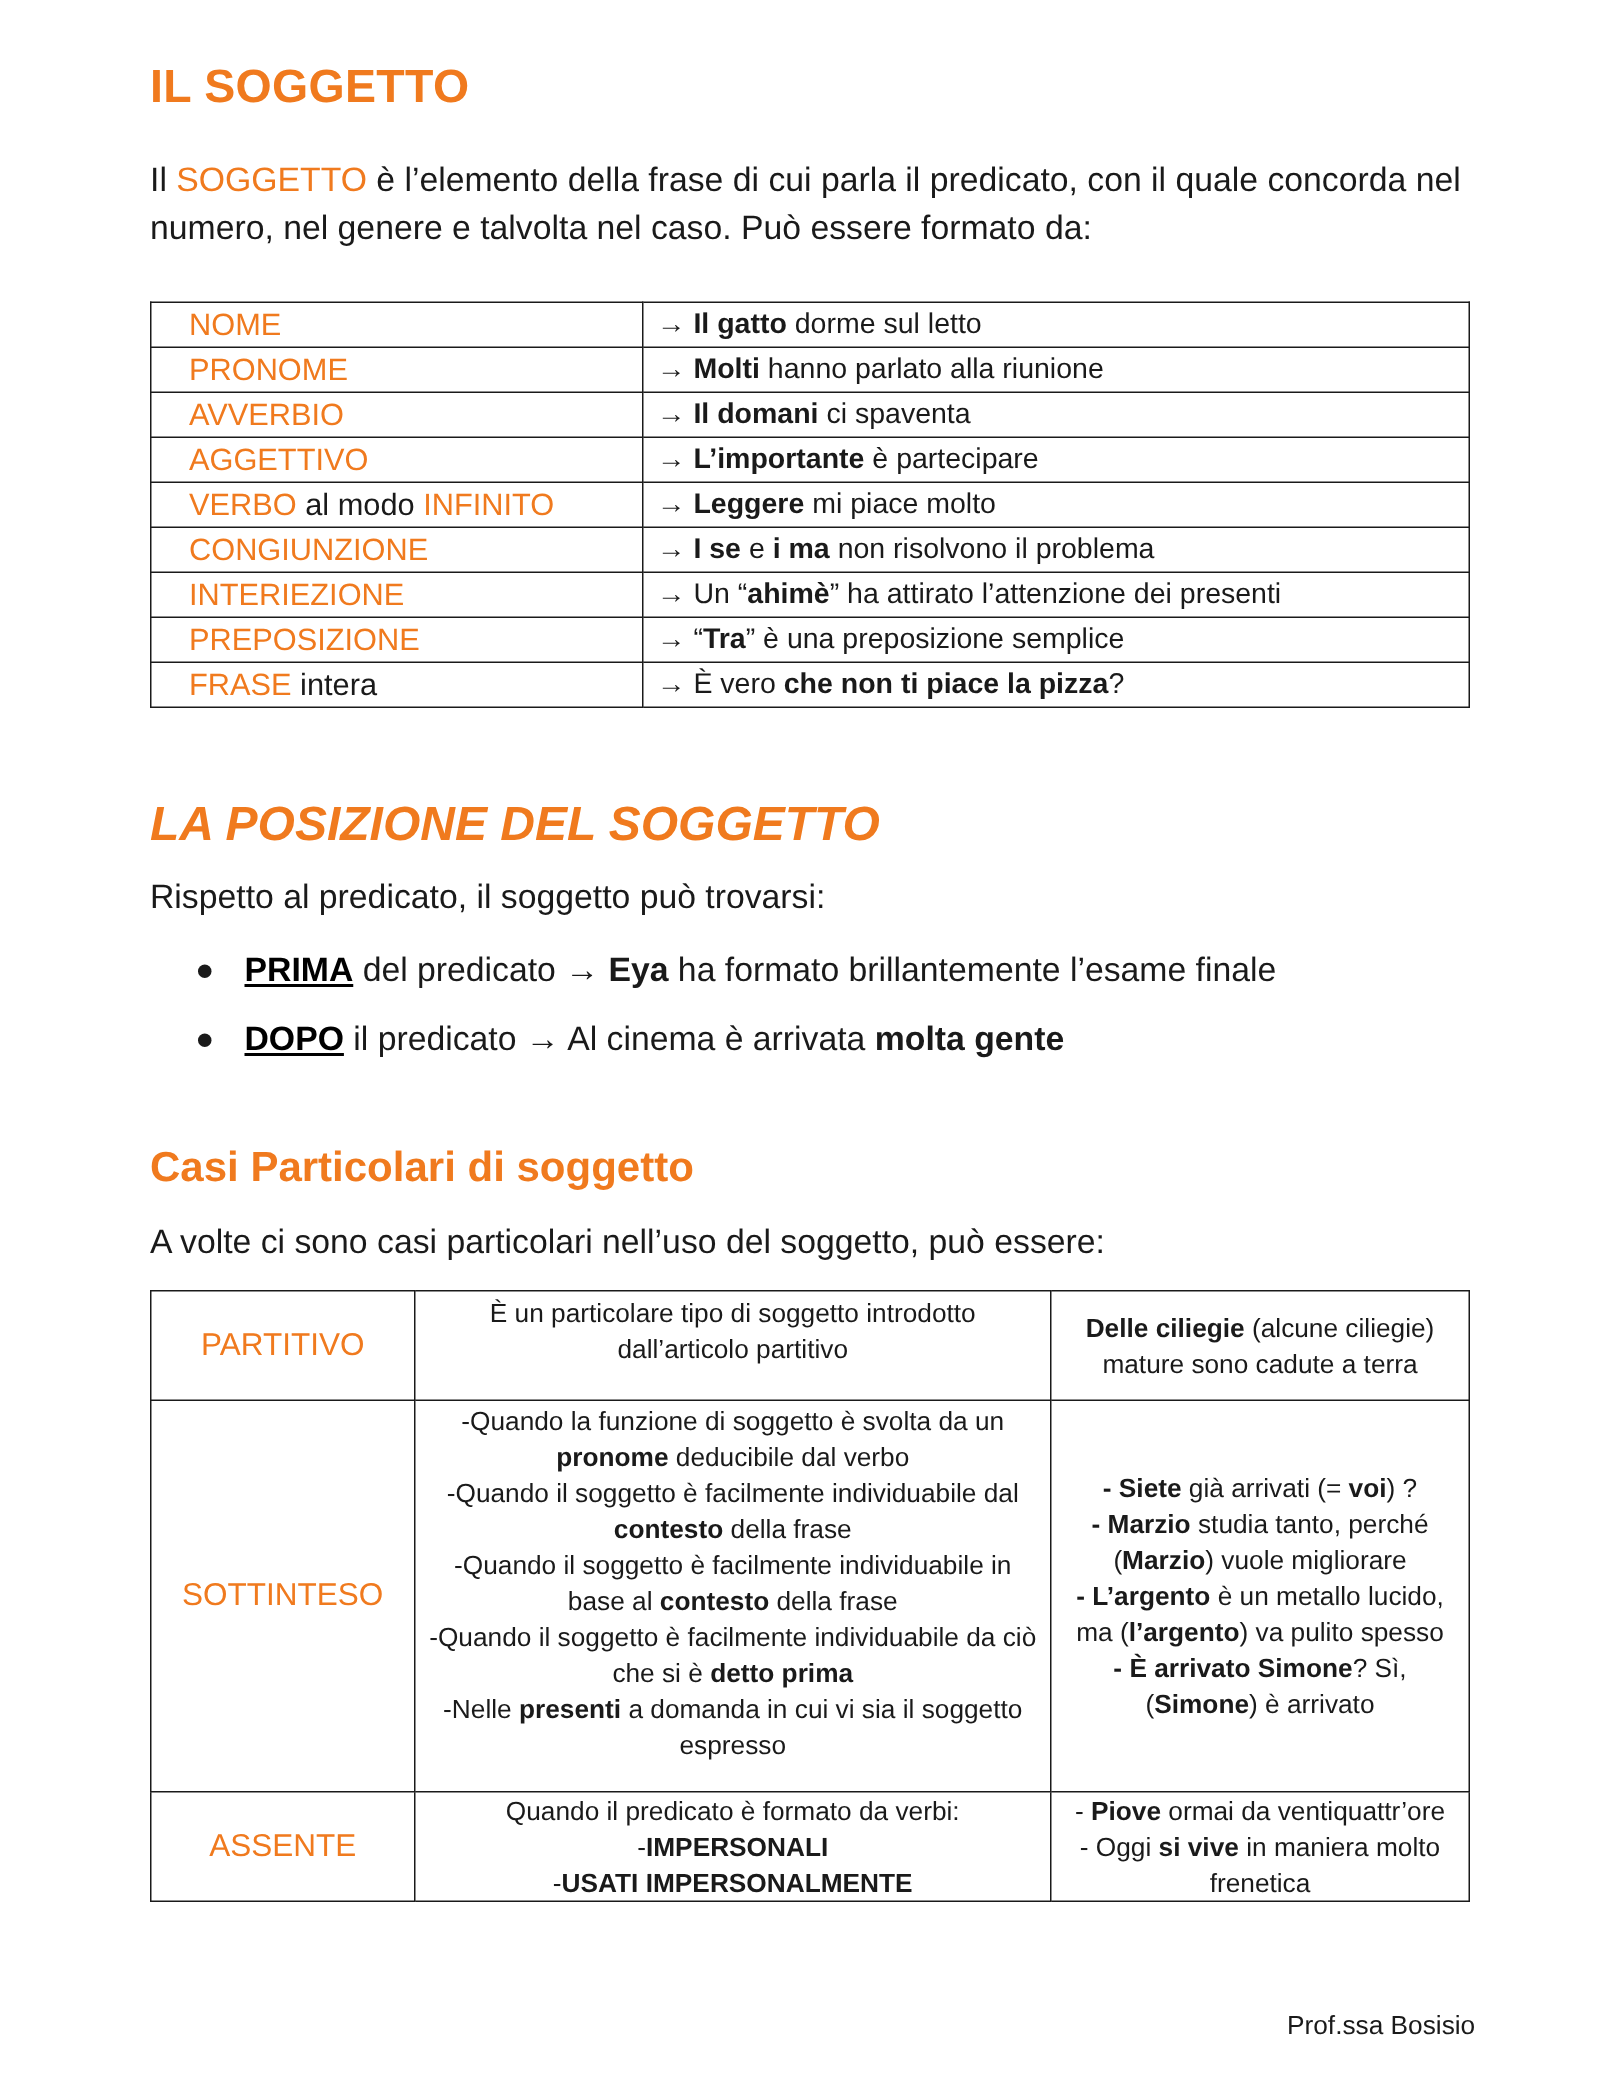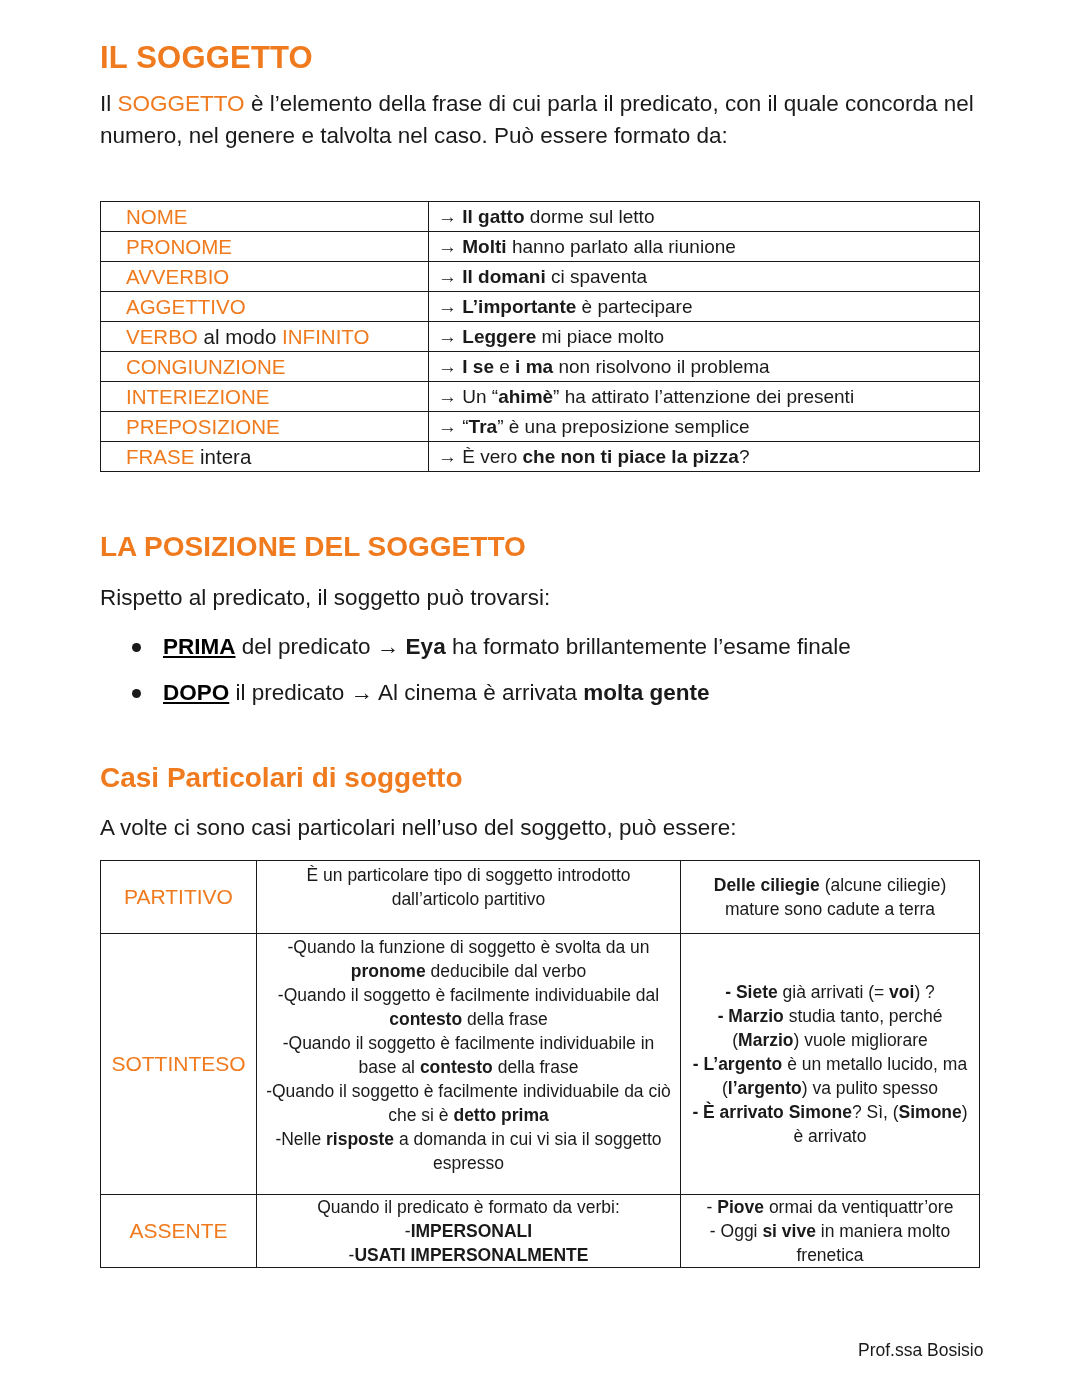--- a/index.html
+++ b/index.html
@@ -6,51 +6,51 @@
   body {
     width: 1080px; height: 1397px; position: relative; overflow: hidden;
     font-family: "Liberation Sans", "DejaVu Sans", sans-serif; color: #1a1a1a;
   }
   .orange { color: #f07a1e; }
   h1.title {
     position: absolute; left: 100px; top: 40px; margin: 0;
     font-size: 31px; font-weight: bold; color: #f07a1e; letter-spacing: 0.2px;
   }
   .intro {
-    position: absolute; left: 100px; top: 88px; width: 890px; margin: 0;
+    position: absolute; left: 100px; top: 104px; width: 890px; margin: 0;
     font-size: 22.5px; line-height: 32px;
   }
   table { border-collapse: collapse; }
   .t1 { position: absolute; left: 100px; top: 201px; width: 880px; }
   .t1 td {
     border: 1.5px solid #1a1a1a; height: 29px; padding: 0 9px;
     font-size: 20.5px; line-height: 29px; white-space: nowrap;
   }
   .t1 td.k { width: 293px; padding-left: 25px; }
   .t1 td.v { font-size: 19px; }
   .t1 td.v b { font-weight: bold; }
   h2 {
     position: absolute; left: 100px; margin: 0; font-weight: bold; color: #f07a1e;
   }
-  .h2a { top: 531px; font-size: 28px; }
+  .h2a { top: 531px; font-size: 32px; font-style: italic; }
   .h2b { top: 762px; font-size: 28px; }
   .p2 { position: absolute; left: 100px; top: 585px; margin: 0; font-size: 22.5px; }
   ul.bul { position: absolute; left: 130px; top: 628px; margin: 0; padding: 0; list-style: none; }
   ul.bul li { font-size: 22.5px; height: 46px; line-height: 38px; position: relative; padding-left: 33px; }
   ul.bul li .dot {
     position: absolute; left: 2px; top: 15px; width: 9px; height: 9px; border-radius: 50%; background: #1a1a1a;
   }
   ul.bul li .kw { color: #000000; font-weight: bold; text-decoration: underline; }
   .p3 { position: absolute; left: 100px; top: 815px; margin: 0; font-size: 22.5px; }
   .t2 { position: absolute; left: 100px; top: 860px; width: 880px; }
   .t2 td {
     border: 1.5px solid #1a1a1a; vertical-align: middle;
     font-size: 17.5px; line-height: 24px; padding: 0 9px; text-align: center;
   }
-  .t2 td.k { width: 143px; text-align: center; color: #f07a1e; font-size: 21px; padding: 6px; }
+  .t2 td.k { width: 143px; text-align: center; color: #f07a1e; font-size: 21px; padding: 16px; }
   .t2 td.d { width: 405px; }
   .t2 td.e { }
   .t2 .top { vertical-align: top; }
   .footer { position: absolute; left: 858px; top: 1340px; font-size: 17.5px; margin: 0; }
   .arrow { font-weight: bold; }
 </style>
 </head>
 <body>
 
 <h1 class="title">IL SOGGETTO</h1>
@@ -115,21 +115,21 @@
         <td class="d top" style="padding-top: 2px;"><span>È un particolare tipo di soggetto introdotto dall’articolo partitivo</span></td>
         <td class="e"><b>Delle ciliegie</b><span> (alcune ciliegie) mature sono cadute a terra</span></td>
       </tr>
       <tr style="height: 261px;">
         <td class="k">SOTTINTESO</td>
         <td class="d top" style="padding-top: 1px;">
           <div><span>-Quando la funzione di soggetto è svolta da un </span><b>pronome</b><span> deducibile dal verbo</span></div>
           <div><span>-Quando il soggetto è facilmente individuabile dal </span><b>contesto</b><span> della frase</span></div>
           <div><span>-Quando il soggetto è facilmente individuabile in base al </span><b>contesto</b><span> della frase</span></div>
           <div><span>-Quando il soggetto è facilmente individuabile da ciò che si è </span><b>detto prima</b></div>
-          <div><span>-Nelle </span><b>risposte</b><span> a domanda in cui vi sia il soggetto espresso</span></div>
+          <div><span>-Nelle </span><b>presenti</b><span> a domanda in cui vi sia il soggetto espresso</span></div>
         </td>
         <td class="e">
           <div><b>- </b><b>Siete</b><span> già arrivati (= </span><b>voi</b><span>) ?</span></div>
           <div><b>- </b><b>Marzio</b><span> studia tanto, perché (</span><b>Marzio</b><span>) vuole migliorare</span></div>
           <div><b>- </b><b>L’argento</b><span> è un metallo lucido, ma (</span><b>l’argento</b><span>) va pulito spesso</span></div>
           <div><b>- È arrivato </b><b>Simone</b><span>? Sì, (</span><b>Simone</b><span>) è arrivato</span></div>
         </td>
       </tr>
       <tr style="height: 72px;">
         <td class="k">ASSENTE</td>

